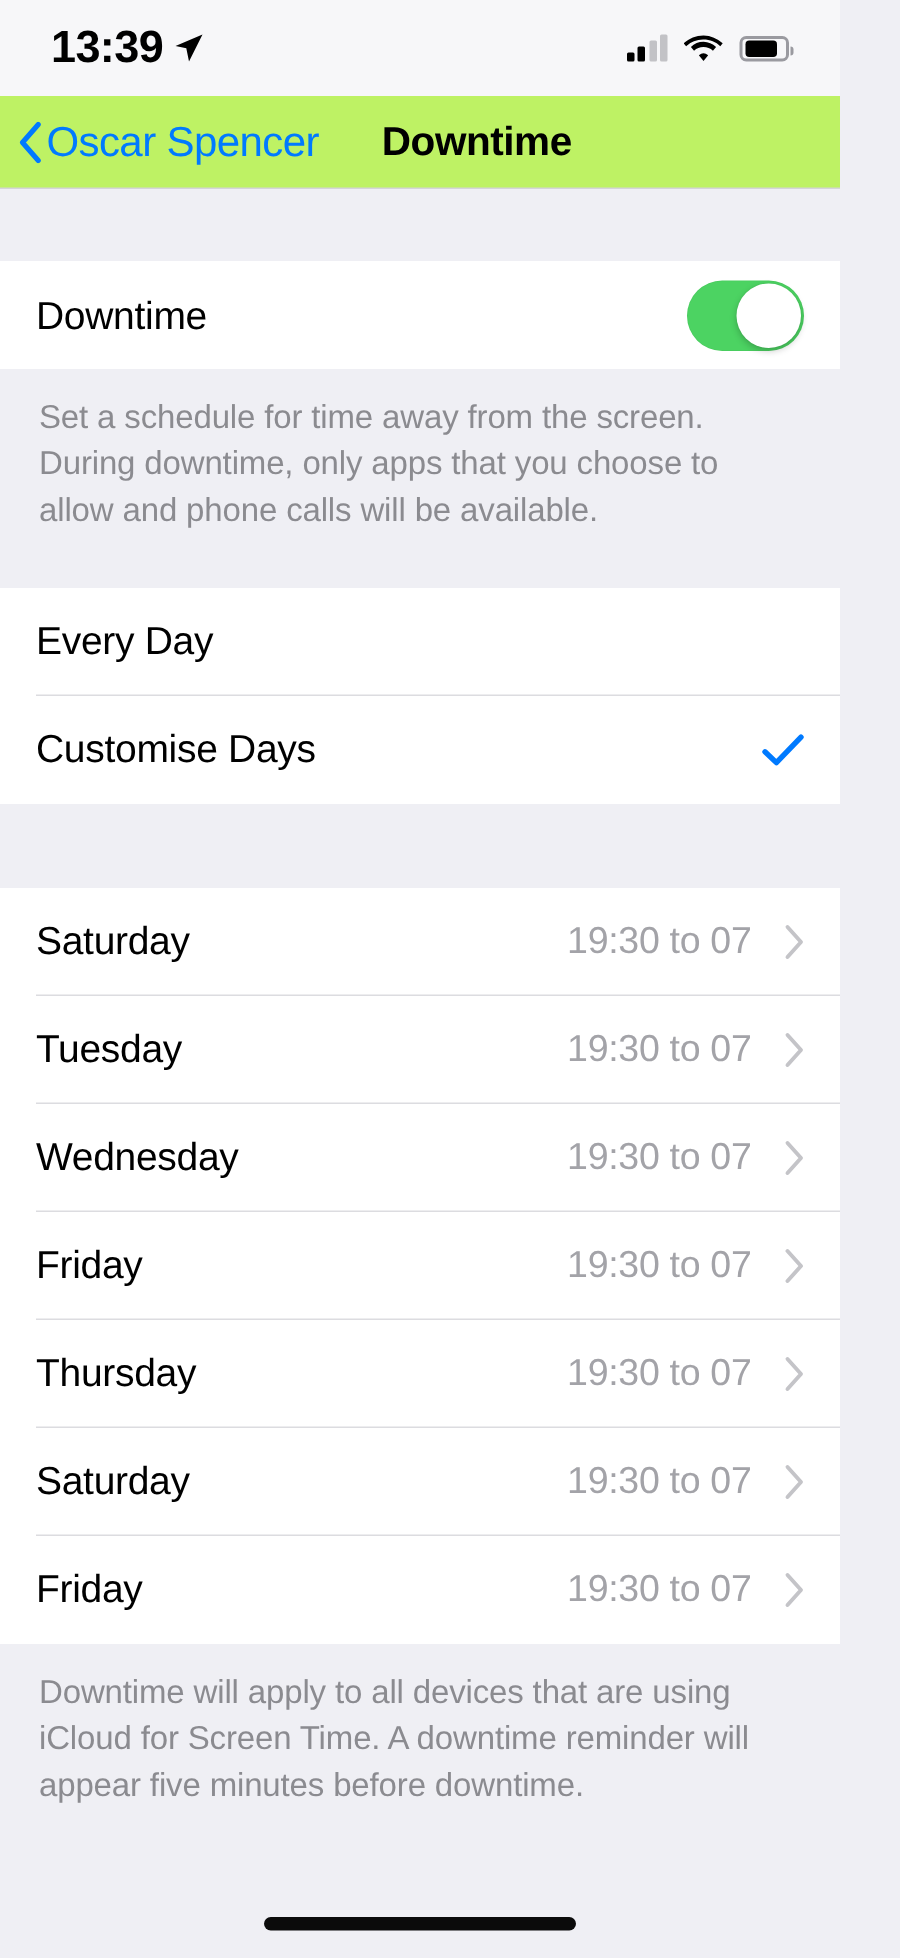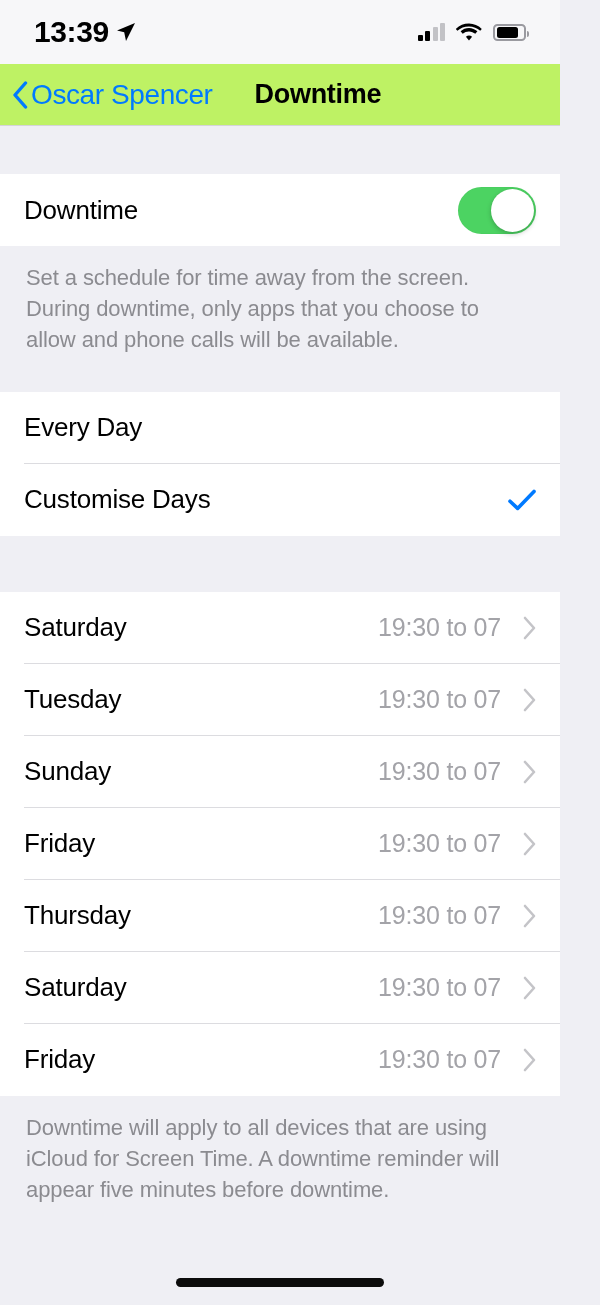--- a/index.html
+++ b/index.html
@@ -243,21 +243,21 @@
           <span class="chev-right">
             <svg viewBox="0 0 13 24" width="13" height="24">
                 <path d="M2 2l9 10-9 10" fill="none" stroke="#c4c4c8" stroke-width="2.6" stroke-linecap="round" stroke-linejoin="round"></path>
               </svg>
           </span>
         </div>
         <span class="sep"></span>
       </div>
 
       <div class="row tappable">
-        <span class="row-title">Sunday</span>
+        <span class="row-title">Wednesday</span>
         <div class="row-right">
           <span class="row-value">19:30 to 07</span>
           <span class="chev-right">
             <svg viewBox="0 0 13 24" width="13" height="24">
                 <path d="M2 2l9 10-9 10" fill="none" stroke="#c4c4c8" stroke-width="2.6" stroke-linecap="round" stroke-linejoin="round"></path>
               </svg>
           </span>
         </div>
         <span class="sep"></span>
       </div>

